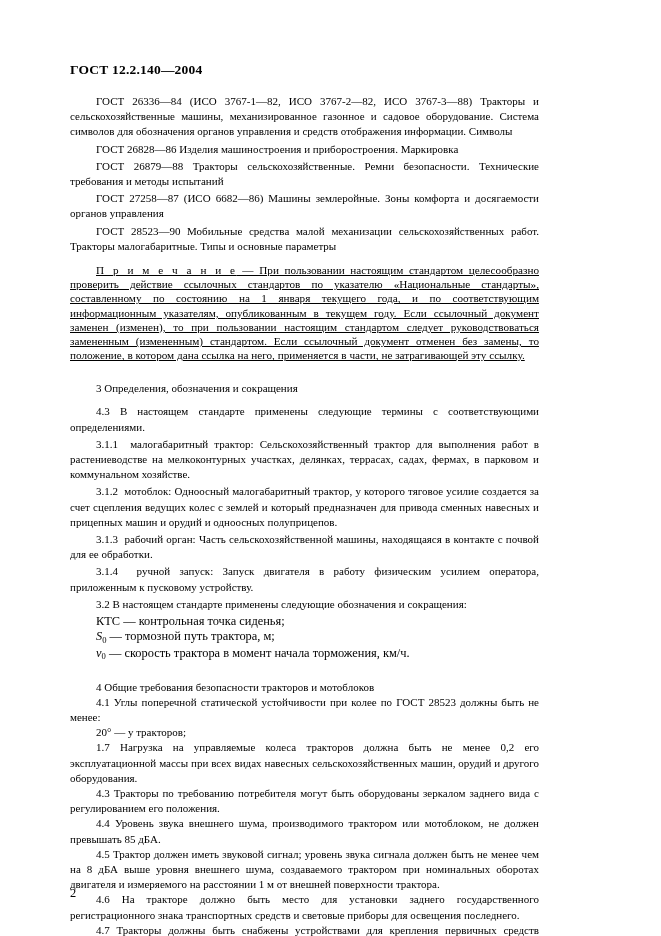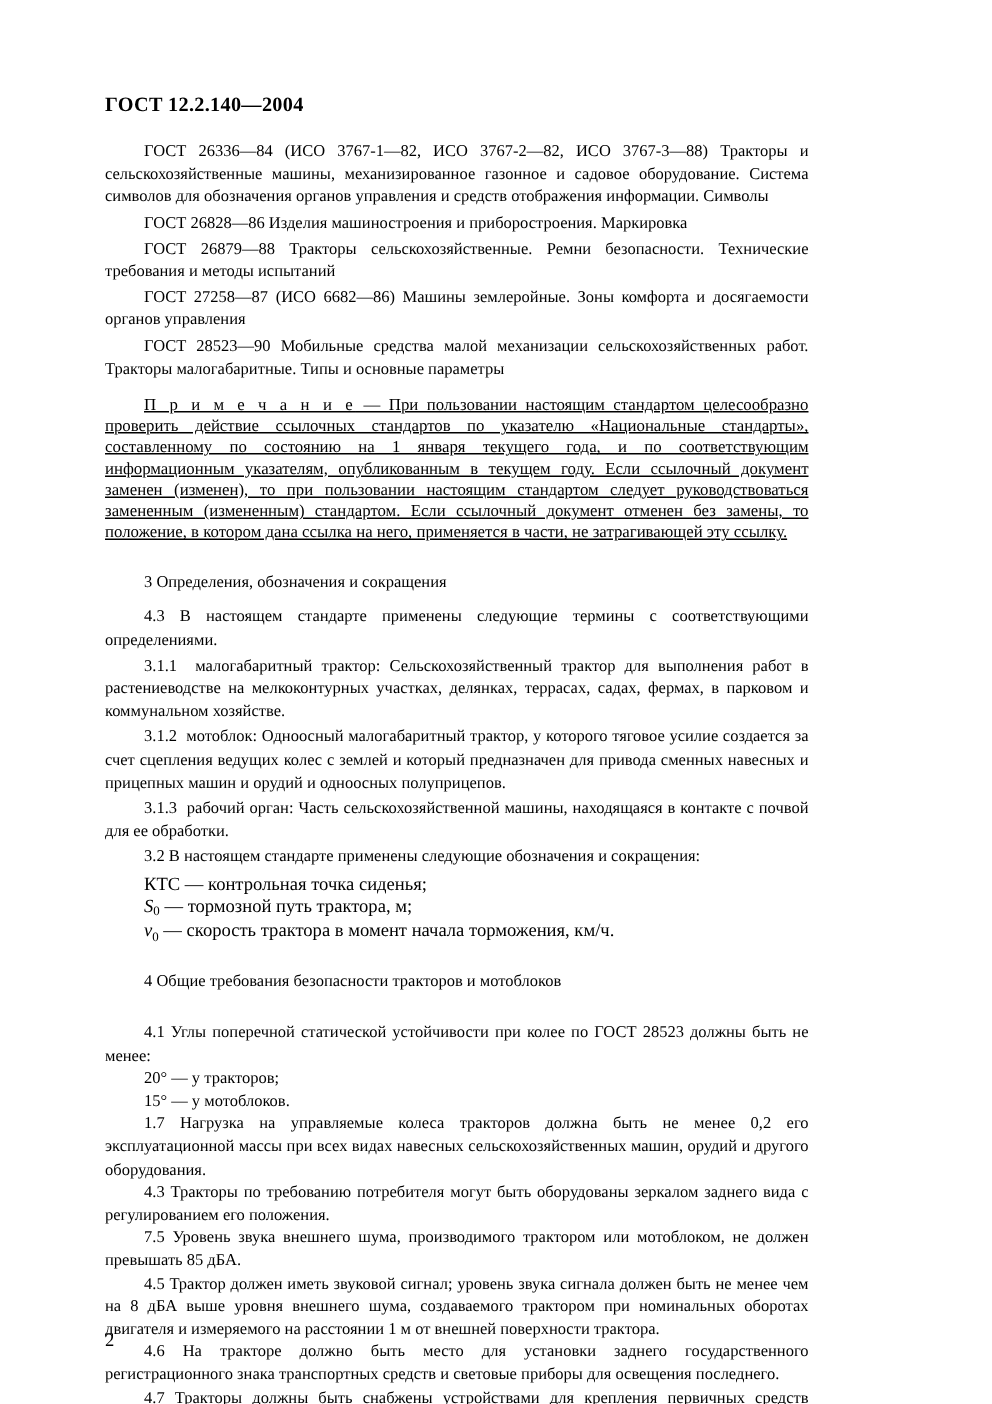--- a/index.html
+++ b/index.html
@@ -45,21 +45,21 @@
   .gap-m { margin-top: 9px; text-decoration: underline; }
   h2.section {
     font-size: 11px;
     font-weight: normal;
     margin: 20px 0 10px 0;
     text-indent: 26px;
     text-align: left;
   }
   h2.section.tight {
     margin-top: 19px;
-    margin-bottom: 21px;
+    margin-bottom: 2px;
   }
   .note-lead {
     letter-spacing: 1.6px;
   }
   b.term {
     font-weight: normal;
   }
   .sym-line {
     text-indent: 26px;
     font-size: 12.4px;
@@ -101,40 +101,40 @@
   <h2 class="section">3  Определения, обозначения и сокращения</h2>
 
   <p class="ind"><span>4.3</span><span>  В настоящем стандарте применены следующие термины с соответствующими определениями.</span></p>
 
   <p class="ind gap-s"><span>3.1.1</span>&nbsp;&nbsp;<b class="term">малогабаритный трактор:</b><span> Сельскохозяйственный трактор для выполнения работ в растение­водстве на мелкоконтурных участках, делянках, террасах, садах, фермах, в парковом и коммуналь­ном хозяйстве.</span></p>
 
   <p class="ind gap-s"><span>3.1.2</span>&nbsp;&nbsp;<b class="term">мотоблок:</b><span> Одноосный малогабаритный трактор, у которого тяговое усилие создается за счет сцепления ведущих колес с землей и который предназначен для привода сменных навесных и прицепных машин и орудий и одноосных полуприцепов.</span></p>
 
   <p class="ind gap-s"><span>3.1.3</span>&nbsp;&nbsp;<b class="term">рабочий орган:</b><span> Часть сельскохозяйственной машины, находящаяся в контакте с почвой для ее обработки.</span></p>
 
+  <p class="ind gap-s"><span>3.1.4</span>&nbsp;&nbsp;<b class="term">ручной запуск:</b><span> Запуск двигателя в работу физическим усилием оператора, приложенным к пусковому устройству.</span></p>
 
   <p class="ind gap-s"><span>3.2</span><span>  В настоящем стандарте применены следующие обозначения и сокращения:</span></p>
 
   <div class="sym-line gap-s"><span>КТС</span><span> — контрольная точка сиденья;</span></div>
 
   <div class="sym-line"><span class="ital">S</span><sub>0</sub><span> — тормозной путь трактора, м;</span></div>
 
   <div class="sym-line"><span class="ital">v</span><sub>0</sub><span> — скорость трактора в момент начала торможения, км/ч.</span></div>
 
   <h2 class="section tight">4  Общие требования безопасности тракторов и мотоблоков</h2>
 
   <p class="ind"><span>4.1</span><span>  Углы поперечной статической устойчивости при колее по ГОСТ 28523 должны быть не менее:</span></p>
   <p class="ind">20° — у тракторов;</p>
-  <p class="ind">15° — у мотоблоков.</p>
 
   <p class="ind"><span>1.7</span><span>  Нагрузка на управляемые колеса тракторов должна быть не менее 0,2 его эксплуатационной массы при всех видах навесных сельскохозяйственных машин, орудий и другого оборудования.</span></p>
 
   <p class="ind"><span>4.3</span><span>  Тракторы по требованию потребителя могут быть оборудованы зеркалом заднего вида с регулированием его положения.</span></p>
 
-  <p class="ind"><span>7.5</span><span>  Уровень звука внешнего шума, производимого трактором или мотоблоком, не должен превы­шать 85 дБА.</span></p>
+  <p class="ind"><span>4.4</span><span>  Уровень звука внешнего шума, производимого трактором или мотоблоком, не должен превы­шать 85 дБА.</span></p>
 
   <p class="ind"><span>4.5</span><span>  Трактор должен иметь звуковой сигнал; уровень звука сигнала должен быть не менее чем на 8 дБА выше уровня внешнего шума, создаваемого трактором при номинальных оборотах двигателя и измеряемого на расстоянии 1 м от внешней поверхности трактора.</span></p>
 
   <p class="ind"><span>4.6</span><span>  На тракторе должно быть место для установки заднего государственного регистрационного знака транспортных средств и световые приборы для освещения последнего.</span></p>
 
   <p class="ind"><span>4.7</span><span>  Тракторы должны быть снабжены устройствами для крепления первичных средств пожароту­шения (огнетушитель, штыковая лопата). Должны быть обеспечены свободный доступ к этим средствам и снятие их без применения инструмента.</span></p>
 
   <div class="page-number">2</div>
 
 </div>

